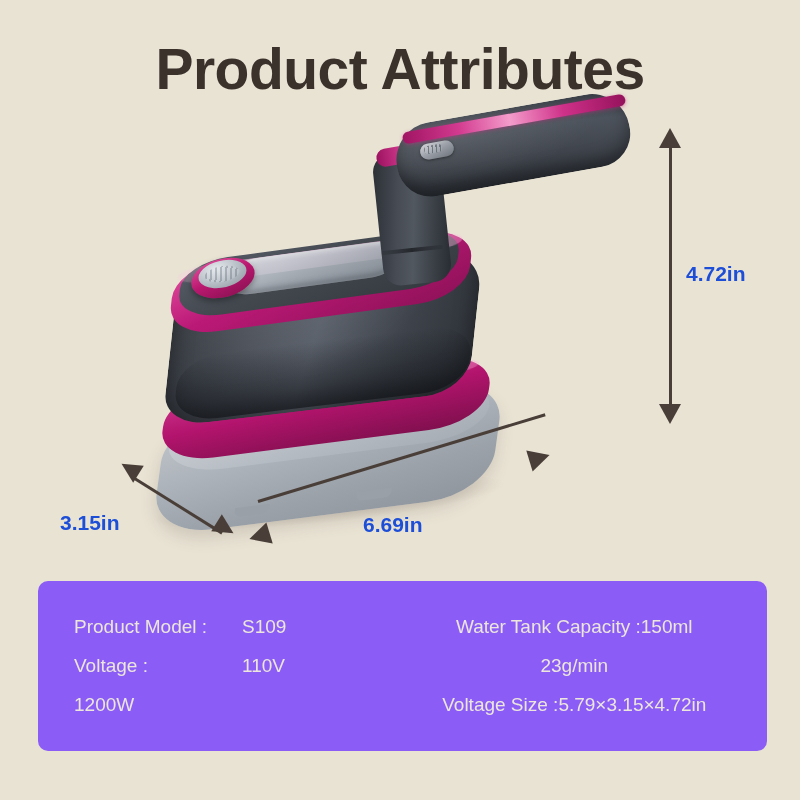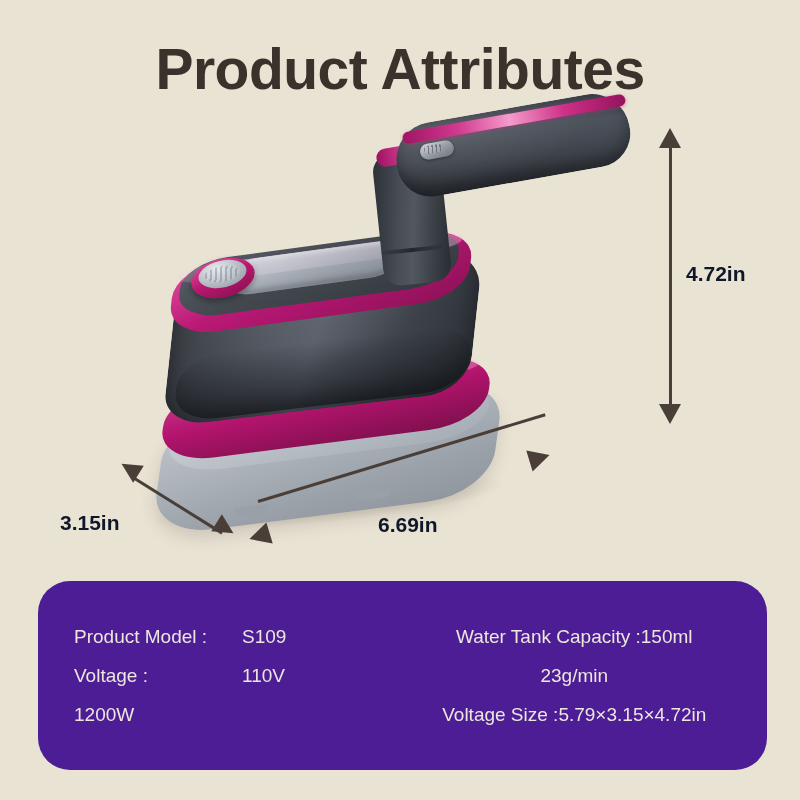--- a/index.html
+++ b/index.html
@@ -298,21 +298,21 @@
     transform: rotate(-6deg);
   }
 
   
   .dim-line {
     position: absolute;
     background: #4a3f38;
   }
   .dim-label {
     position: absolute;
-    color: #0f172a;
+    color: #1d4ed8;
     font-size: 21px;
     font-weight: bold;
     font-family: "Liberation Sans", sans-serif;
     white-space: nowrap;
   }
   .arrow-head {
     position: absolute;
     width: 0;
     height: 0;
   }
@@ -362,21 +362,21 @@
   }
   .w-arrow-right {
     left: 529px;
     top: 447px;
     border-top: 11px solid transparent;
     border-bottom: 11px solid transparent;
     border-left: 21px solid #4a3f38;
     transform: rotate(-16.8deg);
   }
   .w-dim-label {
-    left: 378px;
+    left: 363px;
     top: 513px;
   }
 
   
   .d-dim-line {
     left: 133px;
     top: 476px;
     width: 105px;
     height: 3px;
     transform-origin: left center;
@@ -402,23 +402,23 @@
     left: 60px;
     top: 511px;
   }
 
   
   .spec-card {
     position: absolute;
     left: 38px;
     top: 581px;
     width: 729px;
-    height: 189px;
-    background: #4c1d95;
-    border-radius: 32px;
+    height: 170px;
+    background: #8b5cf6;
+    border-radius: 10px;
     box-sizing: border-box;
     padding: 26px 34px 26px 36px;
     display: flex;
   }
   .spec-col {
     flex: 1 1 50%;
     display: flex;
     flex-direction: column;
     justify-content: center;
     gap: 17px;

